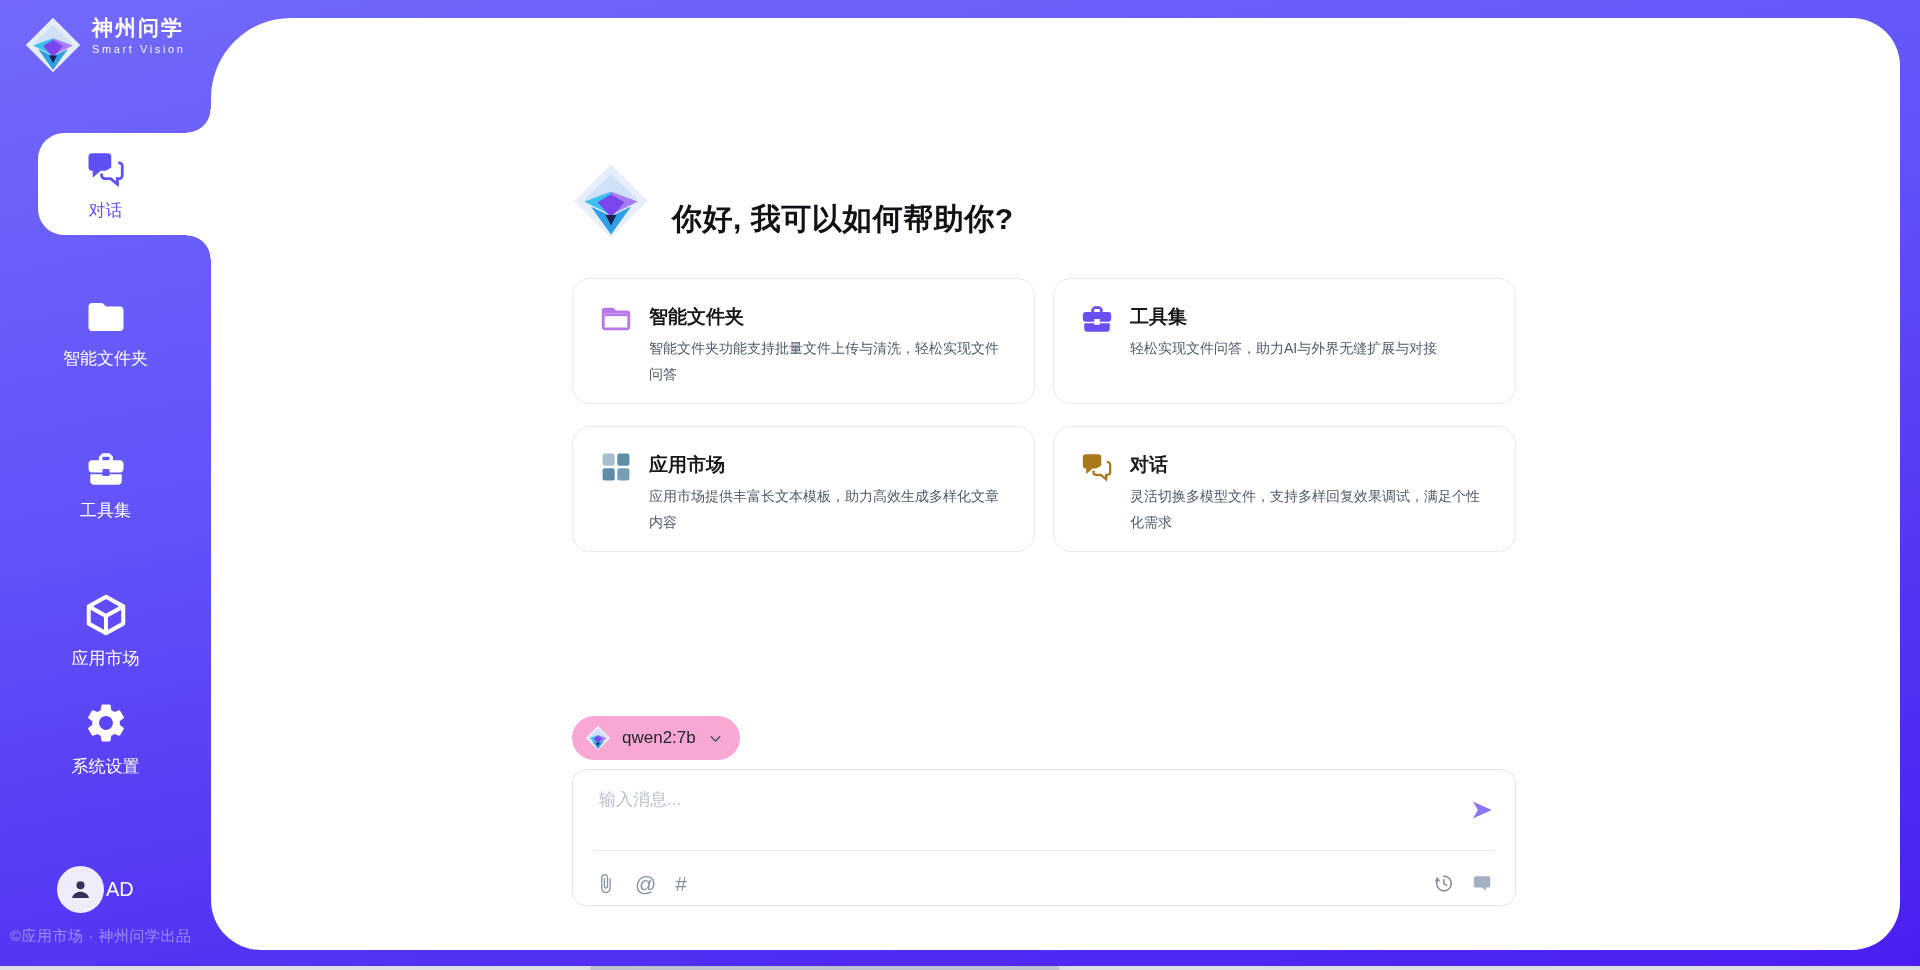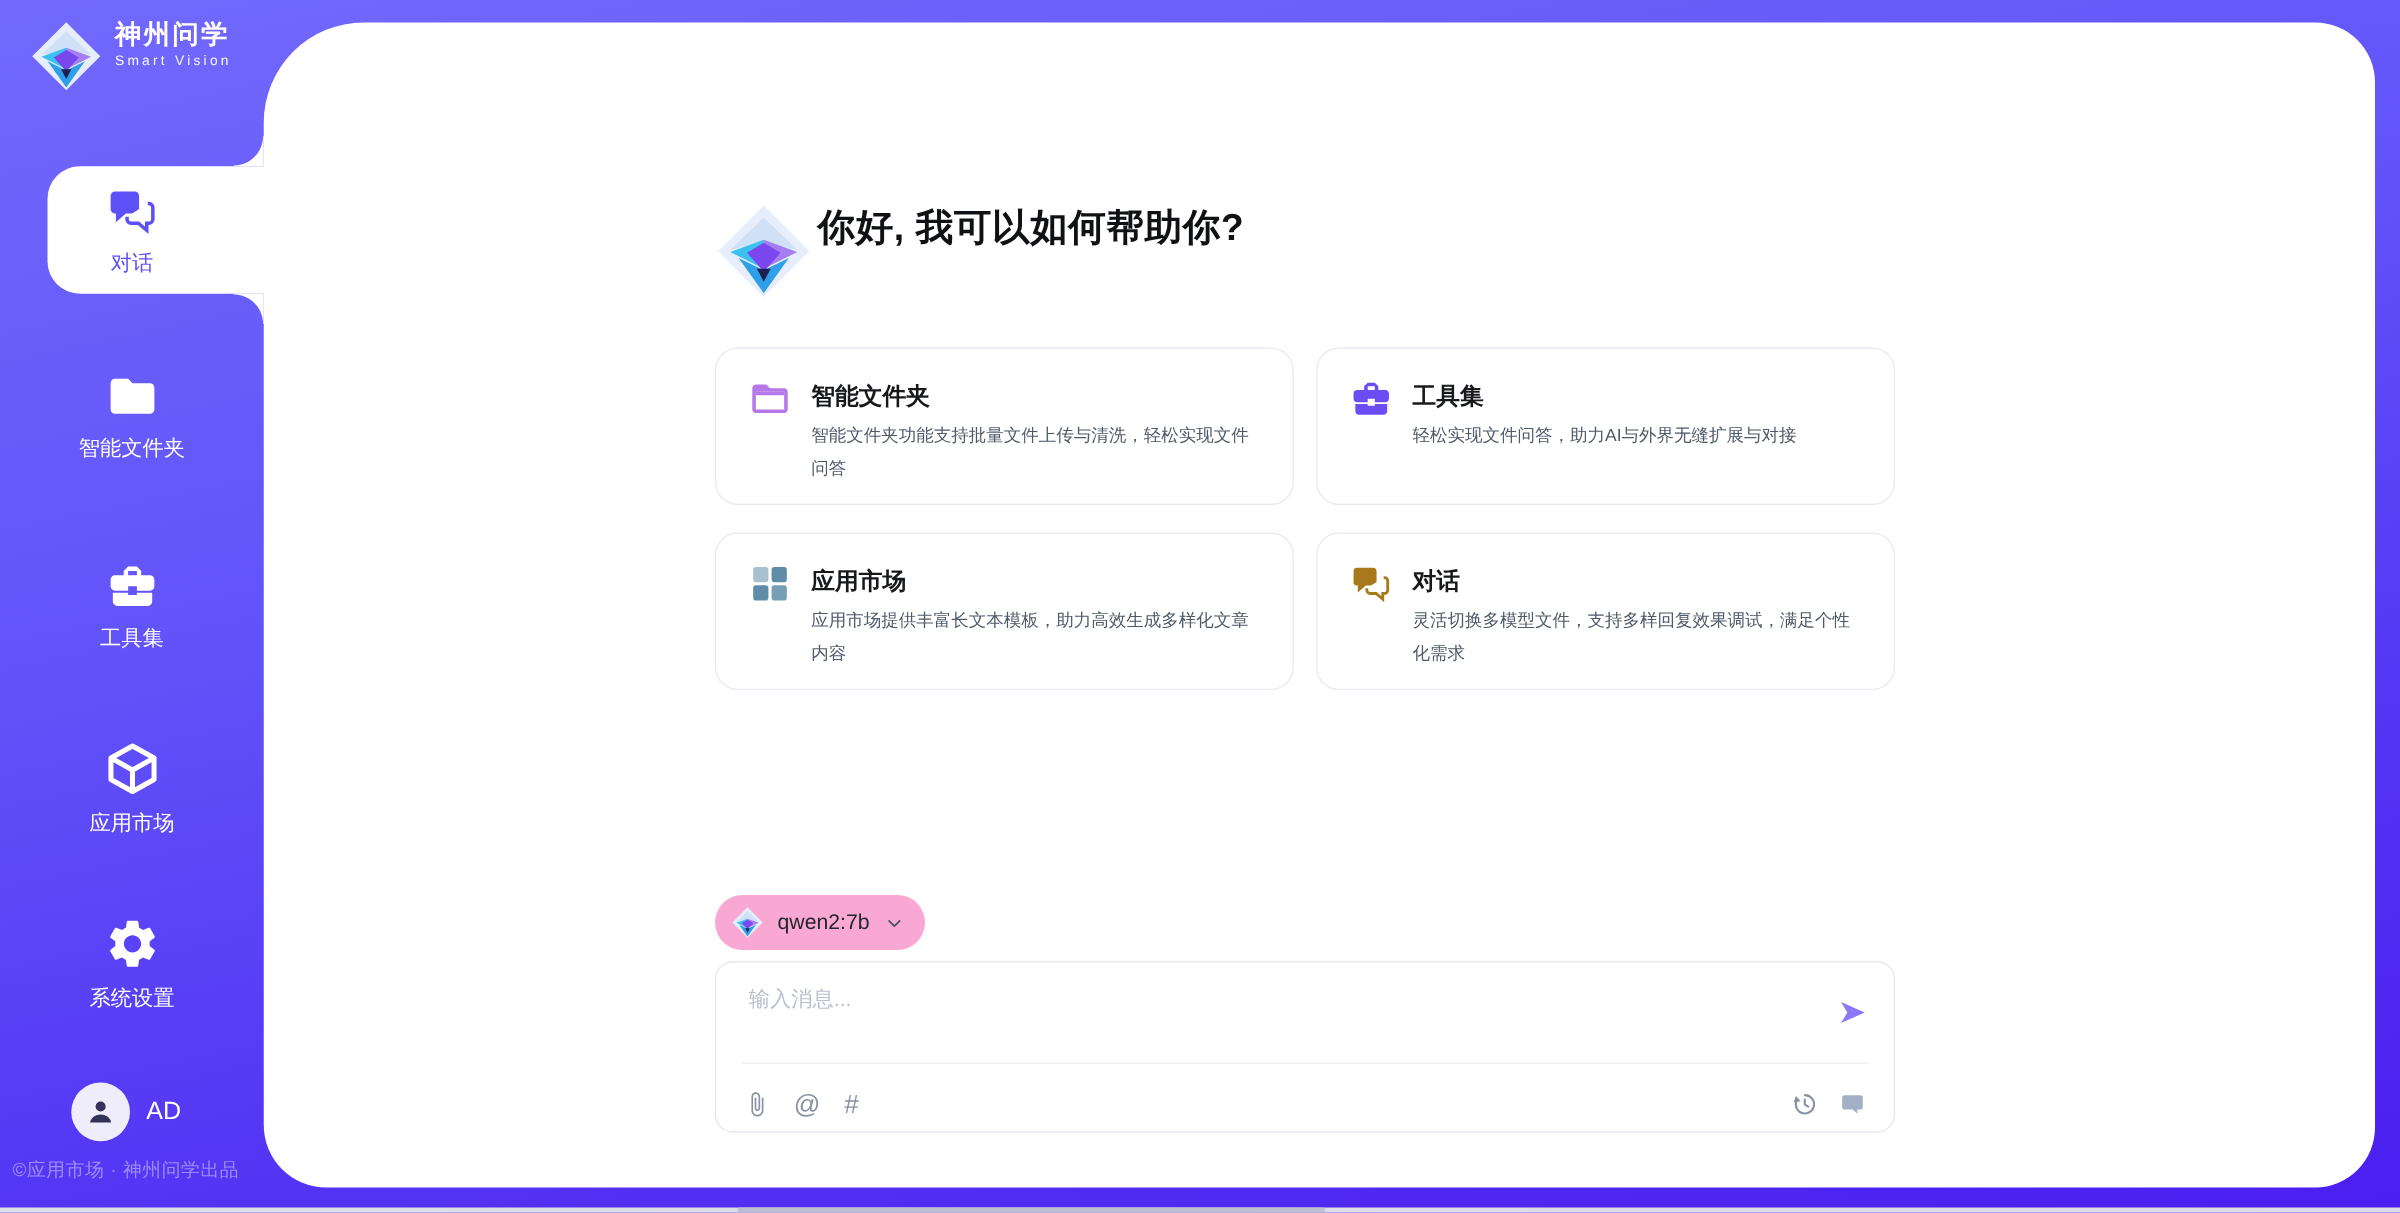--- a/index.html
+++ b/index.html
@@ -28,27 +28,27 @@
   .sidebar{position:absolute;left:0;top:0;width:211px;height:970px;z-index:5;color:#fff;}
   .brand{position:absolute;left:24px;top:16px;display:flex;align-items:flex-start;gap:10px;}
   .brand .gem{width:58px;height:58px;}
   .brand-title{font-size:21px;font-weight:600;letter-spacing:2px;line-height:1.15;}
   .brand-sub{font-size:11px;letter-spacing:2.6px;margin-top:3px;opacity:.95;}
   .nav-item{position:absolute;left:0;width:211px;display:flex;flex-direction:column;align-items:center;gap:9px;cursor:pointer;}
   .nav-item .nav-label{font-size:17px;}
   .nav-item.active{color:#5e50f7;}
   .nav-i{width:42px;height:42px;}
   .nav-i.lg{width:46px;height:46px;}
-  .user-row{position:absolute;left:57px;top:866px;display:flex;align-items:center;gap:13px;}
+  .user-row{position:absolute;left:57px;top:866px;display:flex;align-items:center;gap:2px;}
   .avatar{width:47px;height:47px;border-radius:50%;background:#efecfb;display:flex;align-items:center;justify-content:center;}
   .user-name{font-size:20px;color:#fff;font-weight:500;}
   .side-footer{position:absolute;left:10px;top:927px;width:200px;font-size:15px;color:rgba(255,255,255,.42);letter-spacing:.5px;white-space:nowrap;}
   
   .content{position:absolute;left:361px;top:0;width:944px;height:100%;}
-  .greeting{position:absolute;left:0;top:144px;display:flex;align-items:flex-start;gap:4px;}
+  .greeting{position:absolute;left:0;top:144px;display:flex;align-items:flex-end;gap:22px;}
   .greeting .gem{width:78px;height:78px;}
   .greeting h1{margin:0;font-size:30px;font-weight:700;color:#101114;letter-spacing:.5px;}
   .cards{position:absolute;left:0;top:260px;width:944px;display:grid;grid-template-columns:463px 463px;grid-auto-rows:126px;column-gap:18px;row-gap:22px;}
   .card{position:relative;background:#fff;border:1.5px solid #e8e9ef;border-radius:18px;box-sizing:border-box;cursor:pointer;}
   .card-icon{position:absolute;left:26px;top:23px;width:34px;height:34px;}
   .card-title{position:absolute;left:76px;top:25px;font-size:19px;font-weight:700;color:#17181c;}
   .card-desc{position:absolute;left:76px;top:56px;right:24px;font-size:14px;line-height:26px;color:#4e5969;}
   .icon-folder-open{color:#b678e8}
   .icon-briefcase{color:#6a4ef3}
   .icon-grid{color:#5f8da7}
@@ -215,21 +215,21 @@
   </div>
 
   <div class="nav-item" style="top:592px;">
     <svg class="nav-i lg" viewBox="0 0 24 24">
       <path d="M12 2.5 21 7.5v9l-9 5-9-5v-9z" fill="none" stroke="#ffffff" stroke-width="2.1" stroke-linejoin="round"></path>
       <path d="M3 7.5 12 12.5 21 7.5M12 12.5v9" fill="none" stroke="#ffffff" stroke-width="2.1" stroke-linejoin="round"></path>
     </svg>
     <span class="nav-label">应用市场</span>
   </div>
 
-  <div class="nav-item" style="top:732px;text-align:center;">
+  <div class="nav-item" style="top:700px;text-align:center;">
     <svg class="nav-i lg" viewBox="0 0 24 24">
       <path d="M19.14 12.94c.04-.3.06-.61.06-.94 0-.32-.02-.64-.07-.94l2.03-1.58c.18-.14.23-.41.12-.61l-1.92-3.32c-.12-.22-.37-.29-.59-.22l-2.39.96c-.5-.38-1.03-.7-1.62-.94L14.4 2.81c-.04-.24-.24-.41-.48-.41h-3.84c-.24 0-.43.17-.47.41L9.25 5.35c-.59.24-1.13.57-1.62.94l-2.39-.96c-.22-.08-.47 0-.59.22L2.74 8.87c-.12.21-.08.47.12.61l2.03 1.58c-.05.3-.09.63-.09.94s.02.64.07.94l-2.03 1.58c-.18.14-.23.41-.12.61l1.92 3.32c.12.22.37.29.59.22l2.39-.96c.5.38 1.03.7 1.62.94l.36 2.54c.05.24.24.41.48.41h3.84c.24 0 .44-.17.47-.41l.36-2.54c.59-.24 1.13-.56 1.62-.94l2.39.96c.22.08.47 0 .59-.22l1.92-3.32c.12-.22.07-.47-.12-.61l-2.01-1.58zM12 15.6c-1.98 0-3.6-1.62-3.6-3.6s1.62-3.6 3.6-3.6 3.6 1.62 3.6 3.6-1.62 3.6-3.6 3.6z" fill="#ffffff"></path>
     </svg>
     <span class="nav-label">系统设置</span>
   </div>
 
   <div class="user-row">
     <div class="avatar">
       <svg width="27" height="27" viewBox="0 0 24 24">
         <circle cx="12" cy="8.2" r="3.6" fill="#33335a"></circle>

